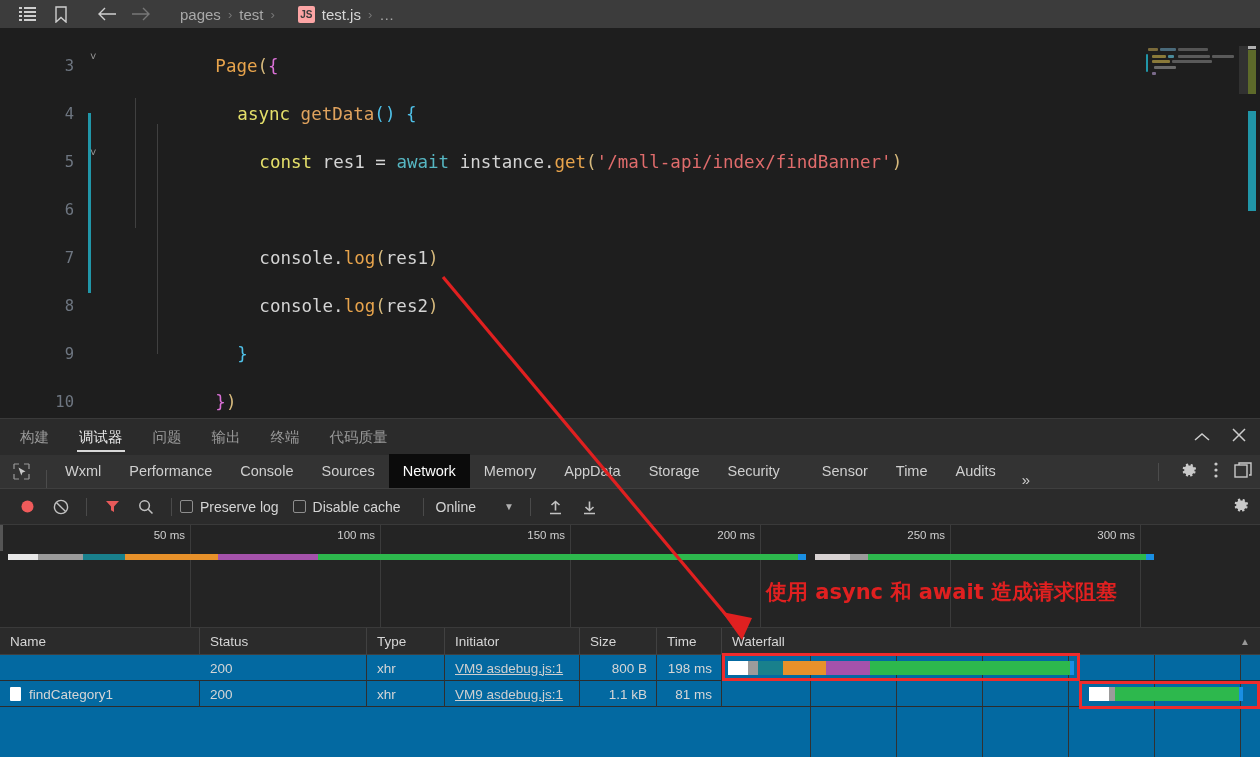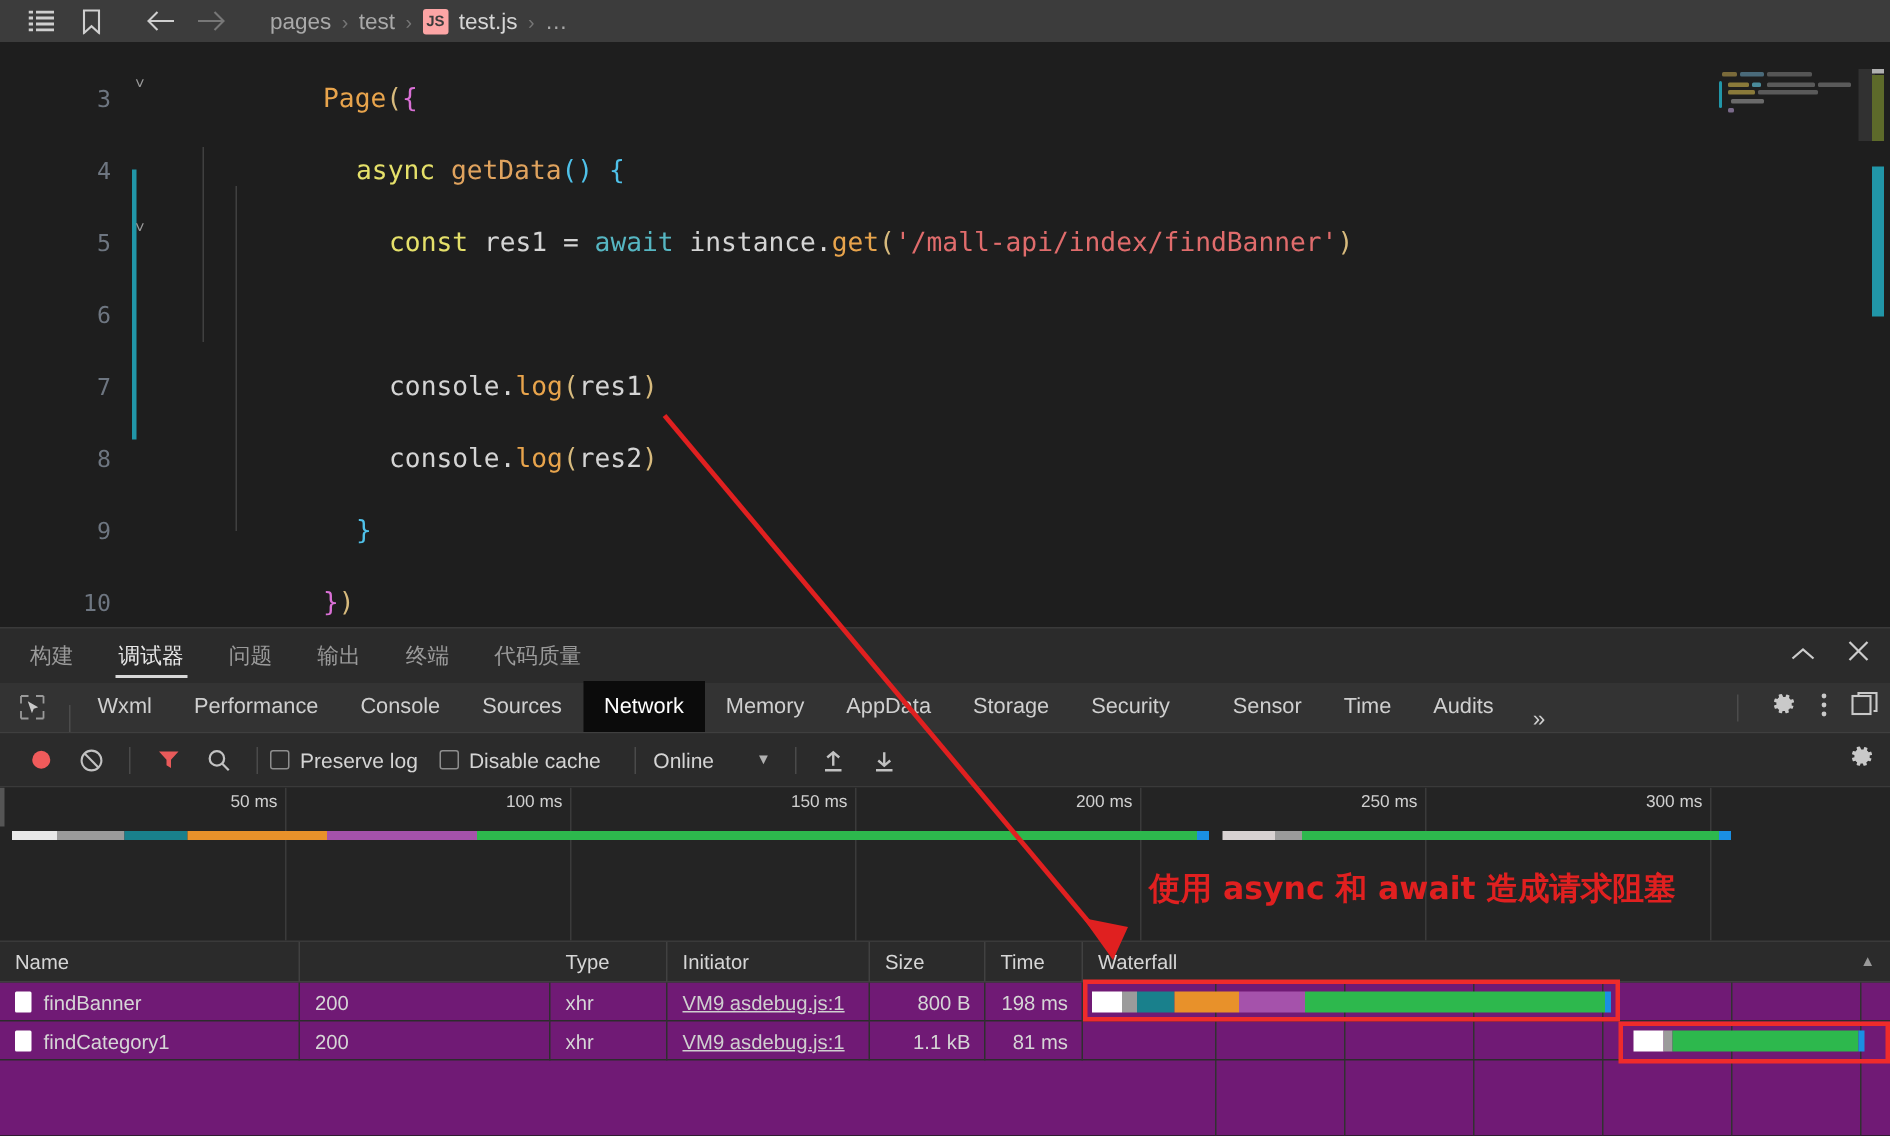--- a/index.html
+++ b/index.html
@@ -21,21 +21,21 @@
     width: 34px; height: 28px; display: flex; align-items: center; justify-content: center;
     color: #cfcfcf;
   }
   .tb-icon svg { display: block; }
   .crumbs { display: flex; align-items: center; margin-left: 22px; gap: 7px;
     font-size: 15px; color: #a9a9a9; }
   .crumb-sep { color: #767676; font-size: 13px; }
   .js-badge {
     width: 17px; height: 17px; background: #fca5a5; color: #3c3c3c;
     font-size: 10px; font-weight: bold; display: flex; align-items: center;
-    justify-content: center; border-radius: 2px; font-family: "Liberation Sans", sans-serif;
+    justify-content: center; border-radius: 2px; font-family: "Liberation Sans", sans-serif; margin-left: 16px;
   }
   .crumb-file { color: #d6d6d6; }
 
   
   .editor {
     position: absolute; top: 28px; left: 0; width: 1260px; height: 390px;
     background: #1e1e1e; overflow: hidden;
   }
   .code-area { position: relative; width: 1260px; height: 390px; }
   .code-line {
@@ -163,21 +163,21 @@
   }
   .ov-handle { position: absolute; top: 0; width: 3px; height: 26px; background: #555; }
   .seg { position: absolute; height: 6px; }
   .ov-note {
     position: absolute; font-size: 21px; font-weight: bold; color: #e02020;
     font-family: "DejaVu Sans", sans-serif; white-space: nowrap;
   }
 
   
   .table { position: absolute; top: 628px; left: 0; width: 1260px; height: 129px;
-    background: #701a75; }
+    background: #0369a1; }
   .thead {
     position: absolute; top: 0; left: 0; width: 1260px; height: 27px;
     background: #2b2b2b; border-bottom: 1px solid #3f3f3f;
   }
   .th {
     position: absolute; top: 0; height: 27px; display: flex; align-items: center;
     font-size: 13.5px; color: #d6d6d6; padding-left: 10px;
     border-right: 1px solid #414141;
   }
   .sort-arrow { position: absolute; right: 10px; top: 8px; color: #999; font-size: 10px; }
@@ -538,43 +538,42 @@
     <div class="grid-v" style="left:896px;"></div>
     <div class="grid-v" style="left:982px;"></div>
     <div class="grid-v" style="left:1068px;"></div>
     <div class="grid-v" style="left:1154px;"></div>
     <div class="grid-v" style="left:1240px;"></div>
 
     <div class="thead">
       <div class="th" style="left:0px;   width:200px;">
           <span>Name</span>
         </div>
+      <div class="th" style="left:200px; width:167px;">
+          <span>Status</span>
+        </div>
       <div class="th" style="left:367px; width:78px;">
           <span>Type</span>
         </div>
       <div class="th" style="left:445px; width:135px;">
           <span>Initiator</span>
         </div>
       <div class="th" style="left:580px; width:77px;">
           <span>Size</span>
         </div>
       <div class="th" style="left:657px; width:65px;">
           <span>Time</span>
         </div>
       <div class="th" style="left:722px; width:538px; border-right:none;">
         <span>Waterfall</span>
         <span class="sort-arrow">▲</span>
       </div>
     </div>
 
     <div class="trow" style="top:27px;">
-      <div class="td" style="left:0px; width:200px;">
-        <span class="file-ico"></span>
-        <span>findBanner</span>
-      </div>
       <div class="td" style="left:200px; width:167px;">
           <span>200</span>
         </div>
       <div class="td" style="left:367px; width:78px;">
           <span>xhr</span>
         </div>
       <div class="td" style="left:445px; width:135px;">
           <span class="init-link">VM9 asdebug.js:1</span>
         </div>
       <div class="td num" style="left:580px; width:77px;align-items:center;">

